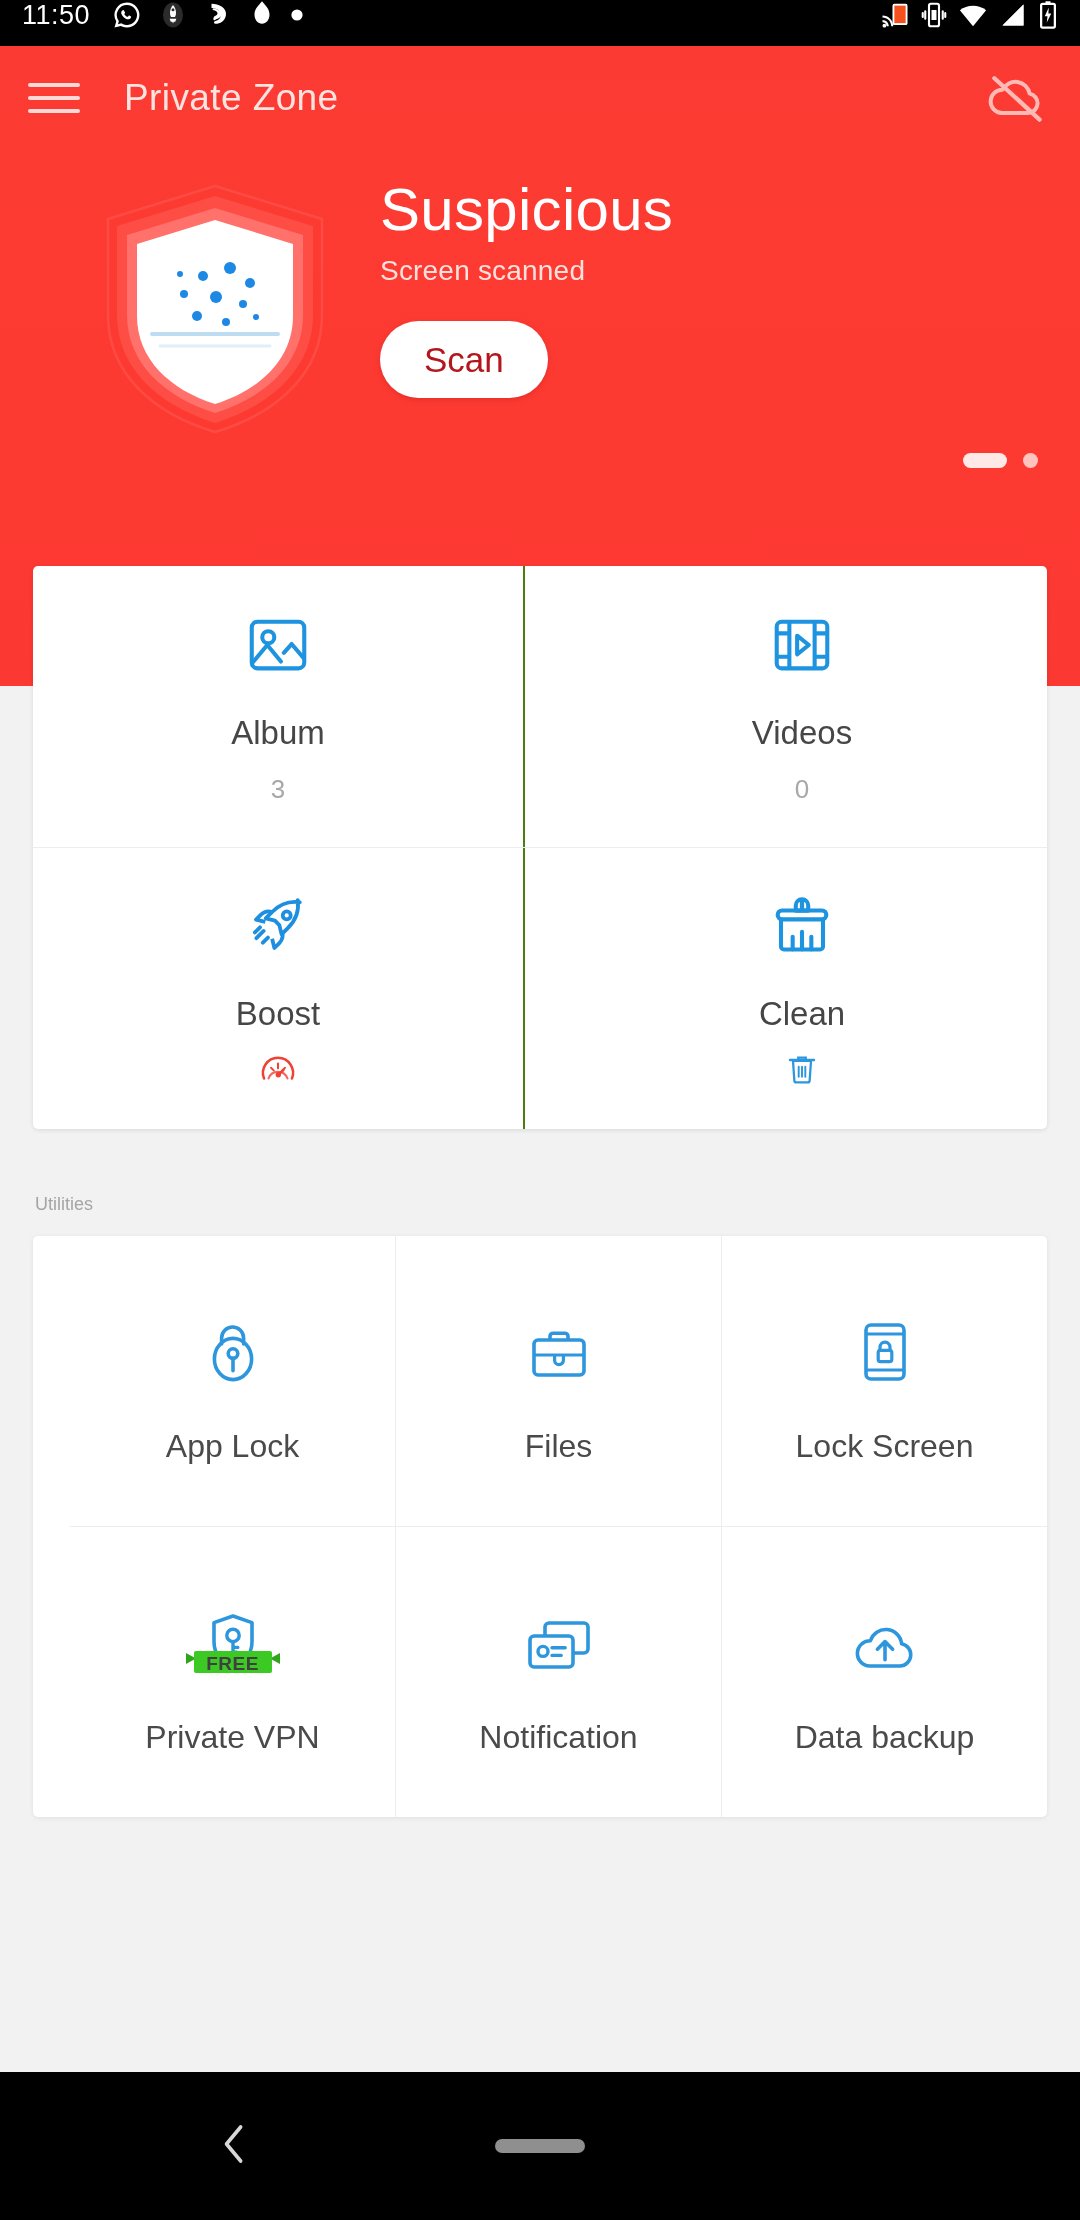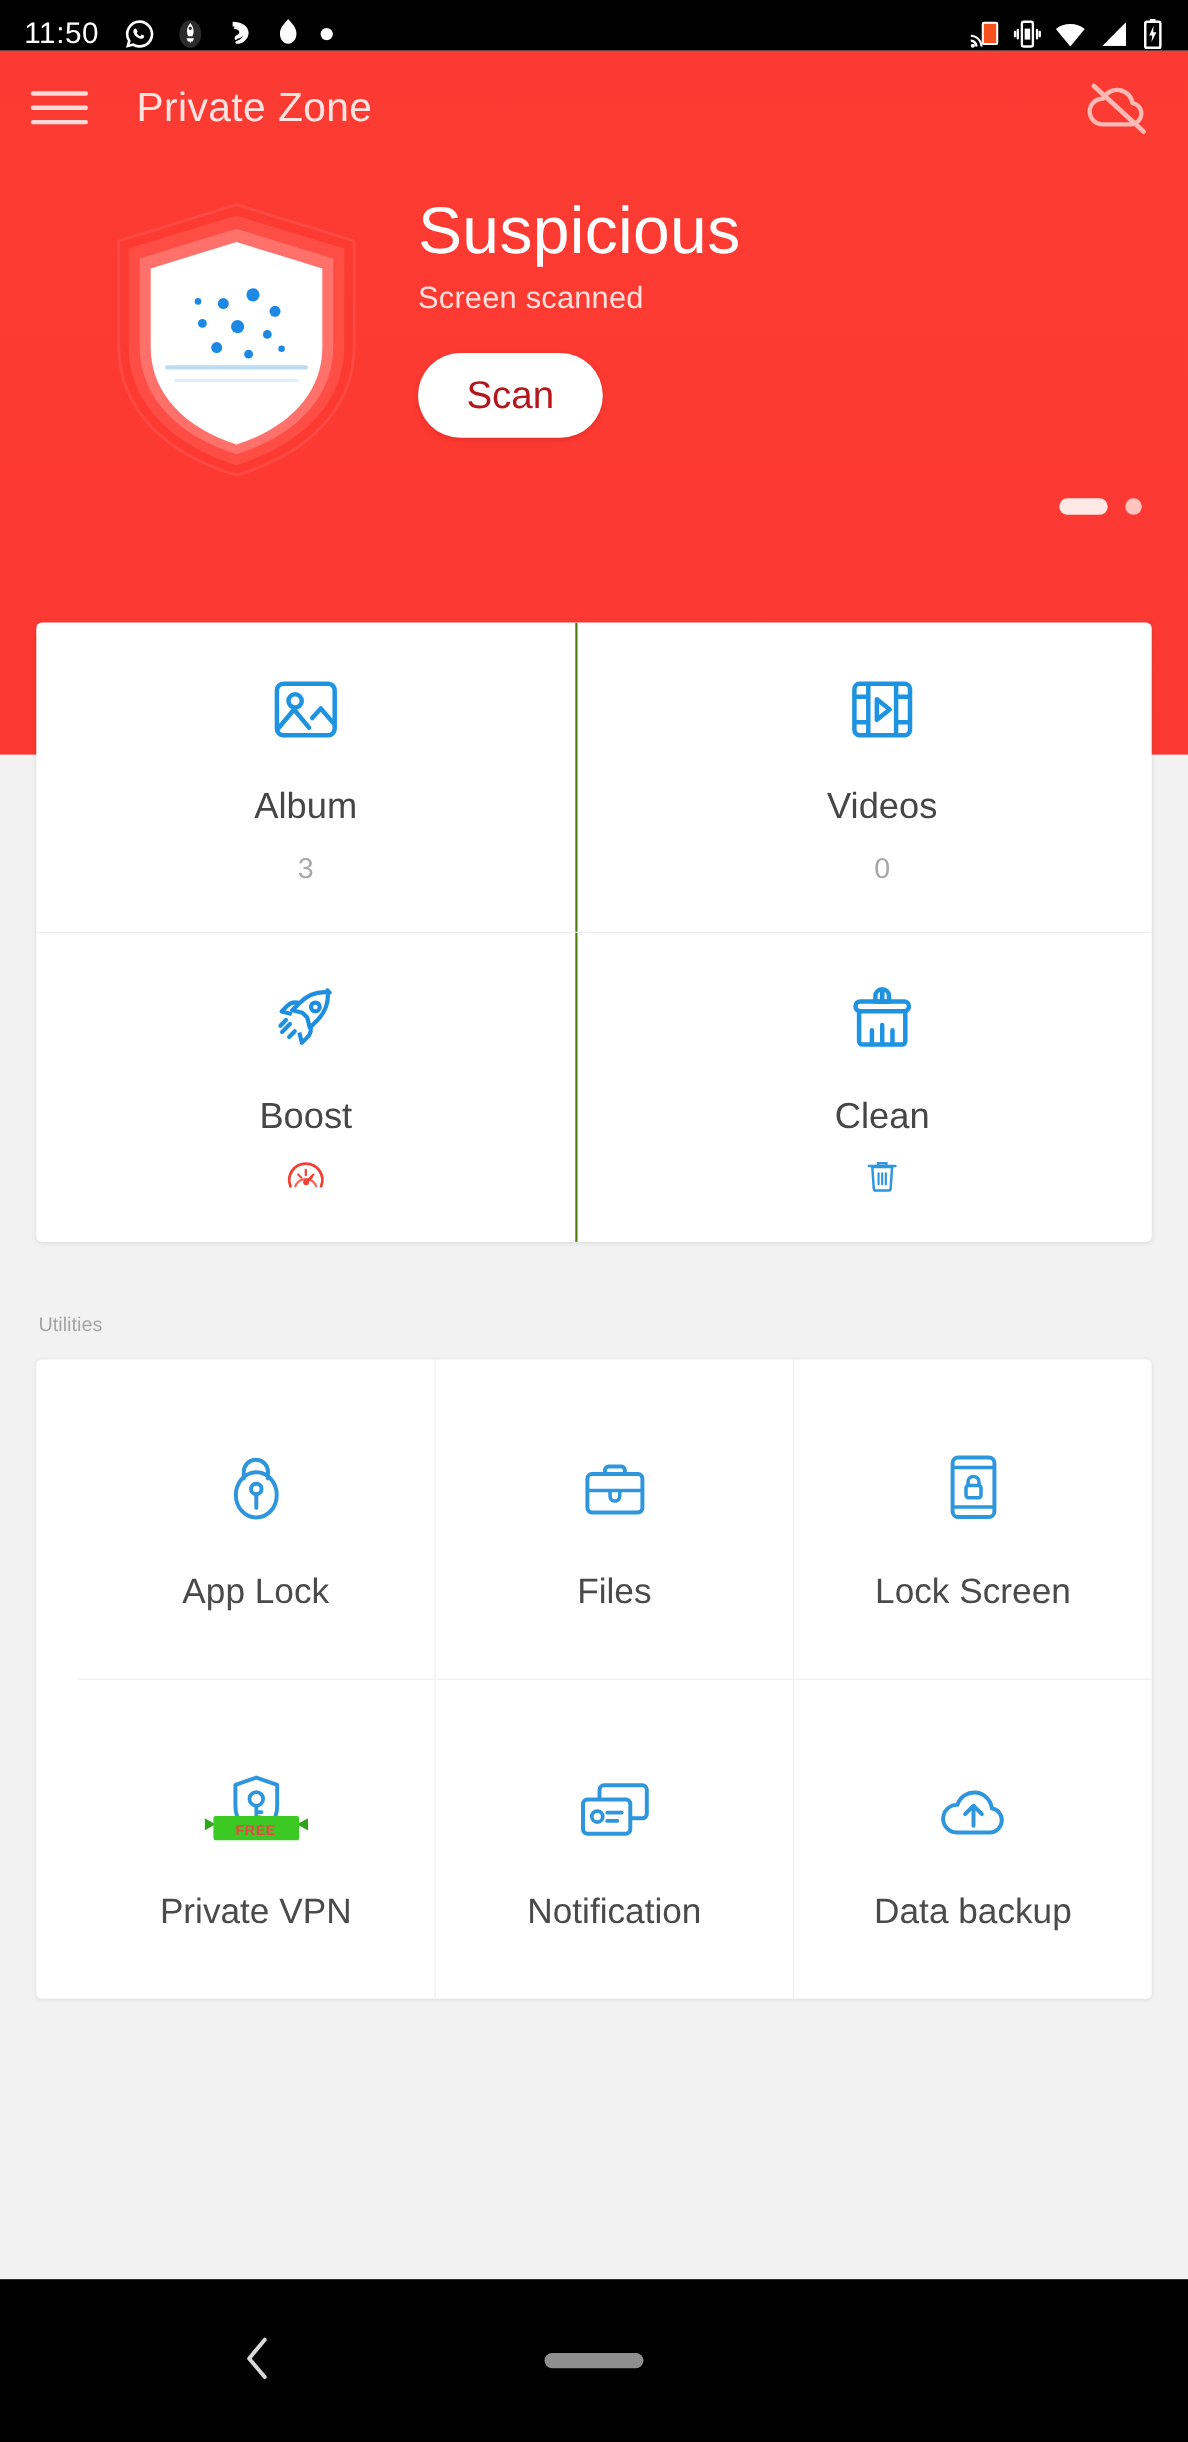--- a/index.html
+++ b/index.html
@@ -6,21 +6,21 @@
   html,body { width:1080px; height:2220px; }
   body {
     font-family:"Liberation Sans", sans-serif;
     background:#f2f2f2;
     overflow:hidden;
     position:relative;
   }
 
   
   .statusbar{
-    height:46px; background:#000; display:flex; align-items:flex-end;
+    height:46px; background:#000; display:flex; align-items:flex-start;
     padding:0 22px; position:relative; z-index:30;
   }
   .sb-time{ color:#fff; font-size:27px; letter-spacing:.5px; font-weight:400; }
   .sb-left-icons{ display:flex; align-items:center; gap:16px; margin-left:22px; }
   .sb-right{ margin-left:auto; display:flex; align-items:center; gap:11px; }
   .sb-ic{ display:block; }
 
   
   .header{
     position:relative; background:linear-gradient(180deg,#fb3b33 0%,#fd3a32 55%,#fc3832 100%);
@@ -87,21 +87,21 @@
     justify-content:center; cursor:pointer; position:relative;
   }
   .ucell + .ucell{ border-left:1px solid #ededed; }
   .u-icon{ height:86px; display:flex; align-items:flex-end; justify-content:center; position:relative;}
   .u-label{ font-size:32px; color:#4a4a4a; margin-top:44px; }
   .free-ribbon{
     position:absolute; left:50%; transform:translateX(-50%); bottom:-6px;
     width:94px; height:34px; display:flex; align-items:center; justify-content:center;
   }
   .free-ribbon span{
-    position:relative; z-index:2; color:#ef4444; font-size:13px; font-weight:bold; letter-spacing:.5px;
+    position:relative; z-index:2; color:#404040; font-size:19px; font-weight:bold; letter-spacing:.5px;
   }
 
   
   .navbar{
     position:absolute; left:0; right:0; bottom:0; height:148px; background:#000;
     display:flex; align-items:center; justify-content:center; z-index:20;
   }
   .nav-back{ position:absolute; left:218px; cursor:pointer; }
   .nav-home{ width:90px; height:14px; border-radius:7px; background:#8f8f8f; cursor:pointer;}
 </style>

